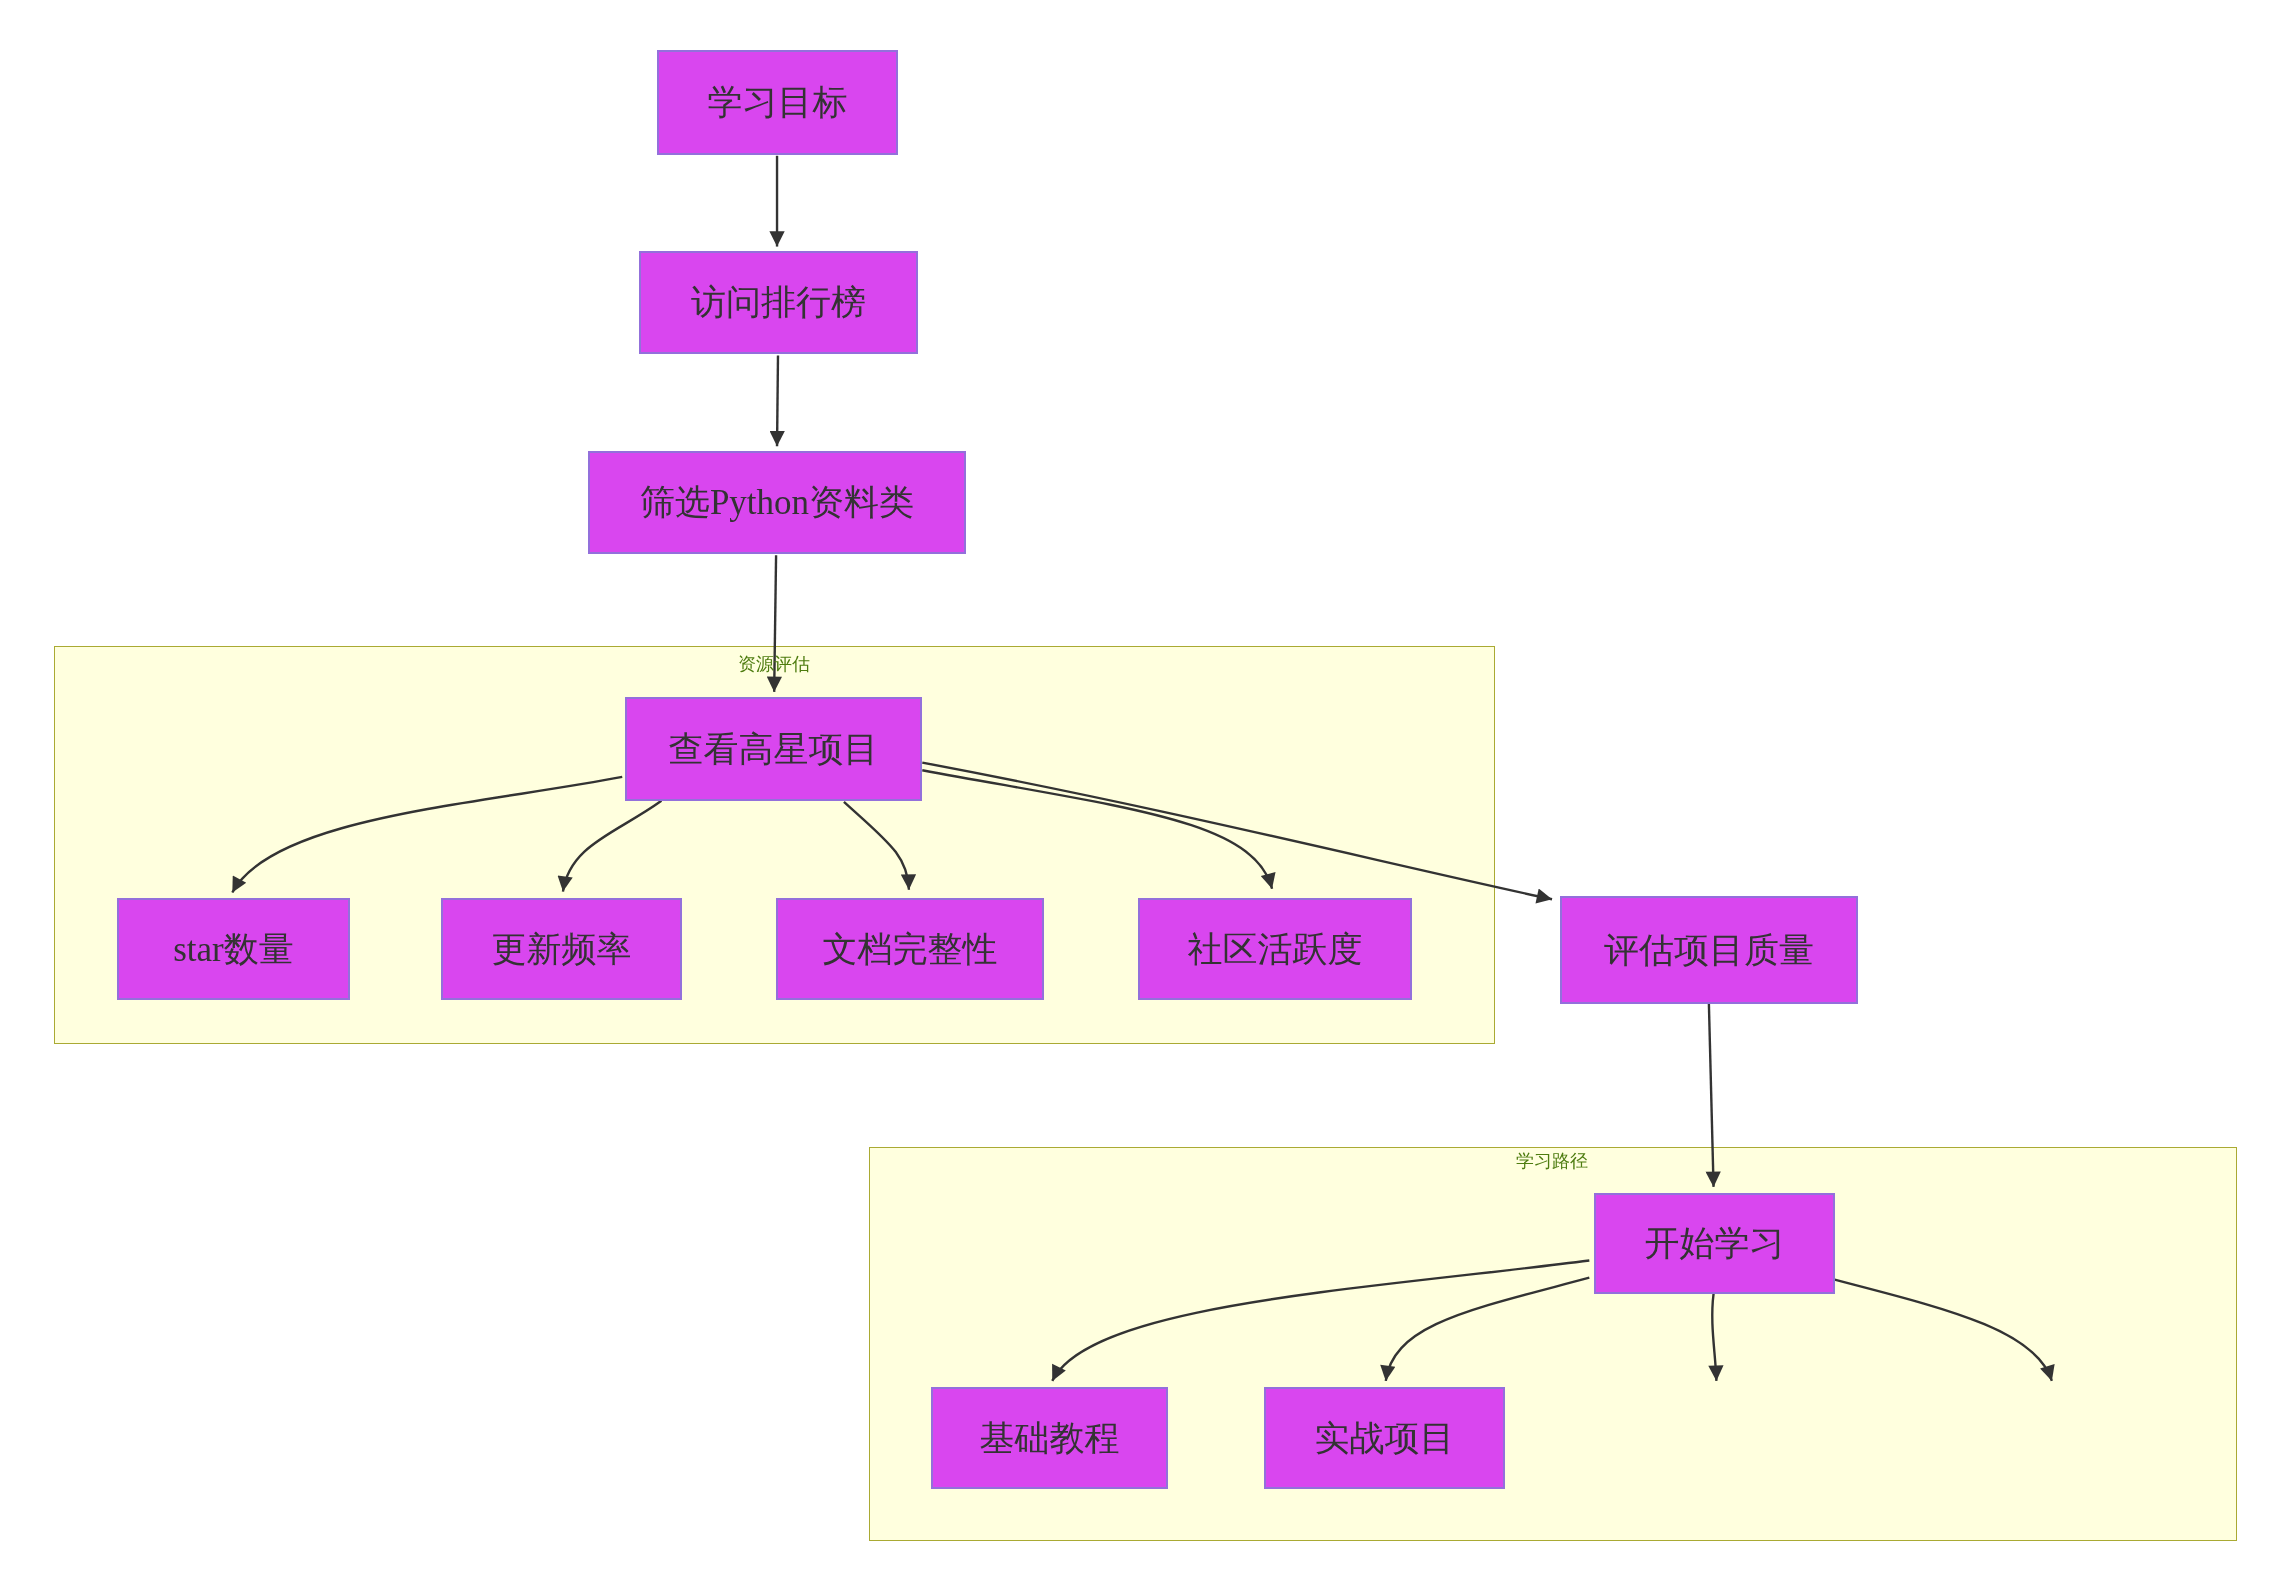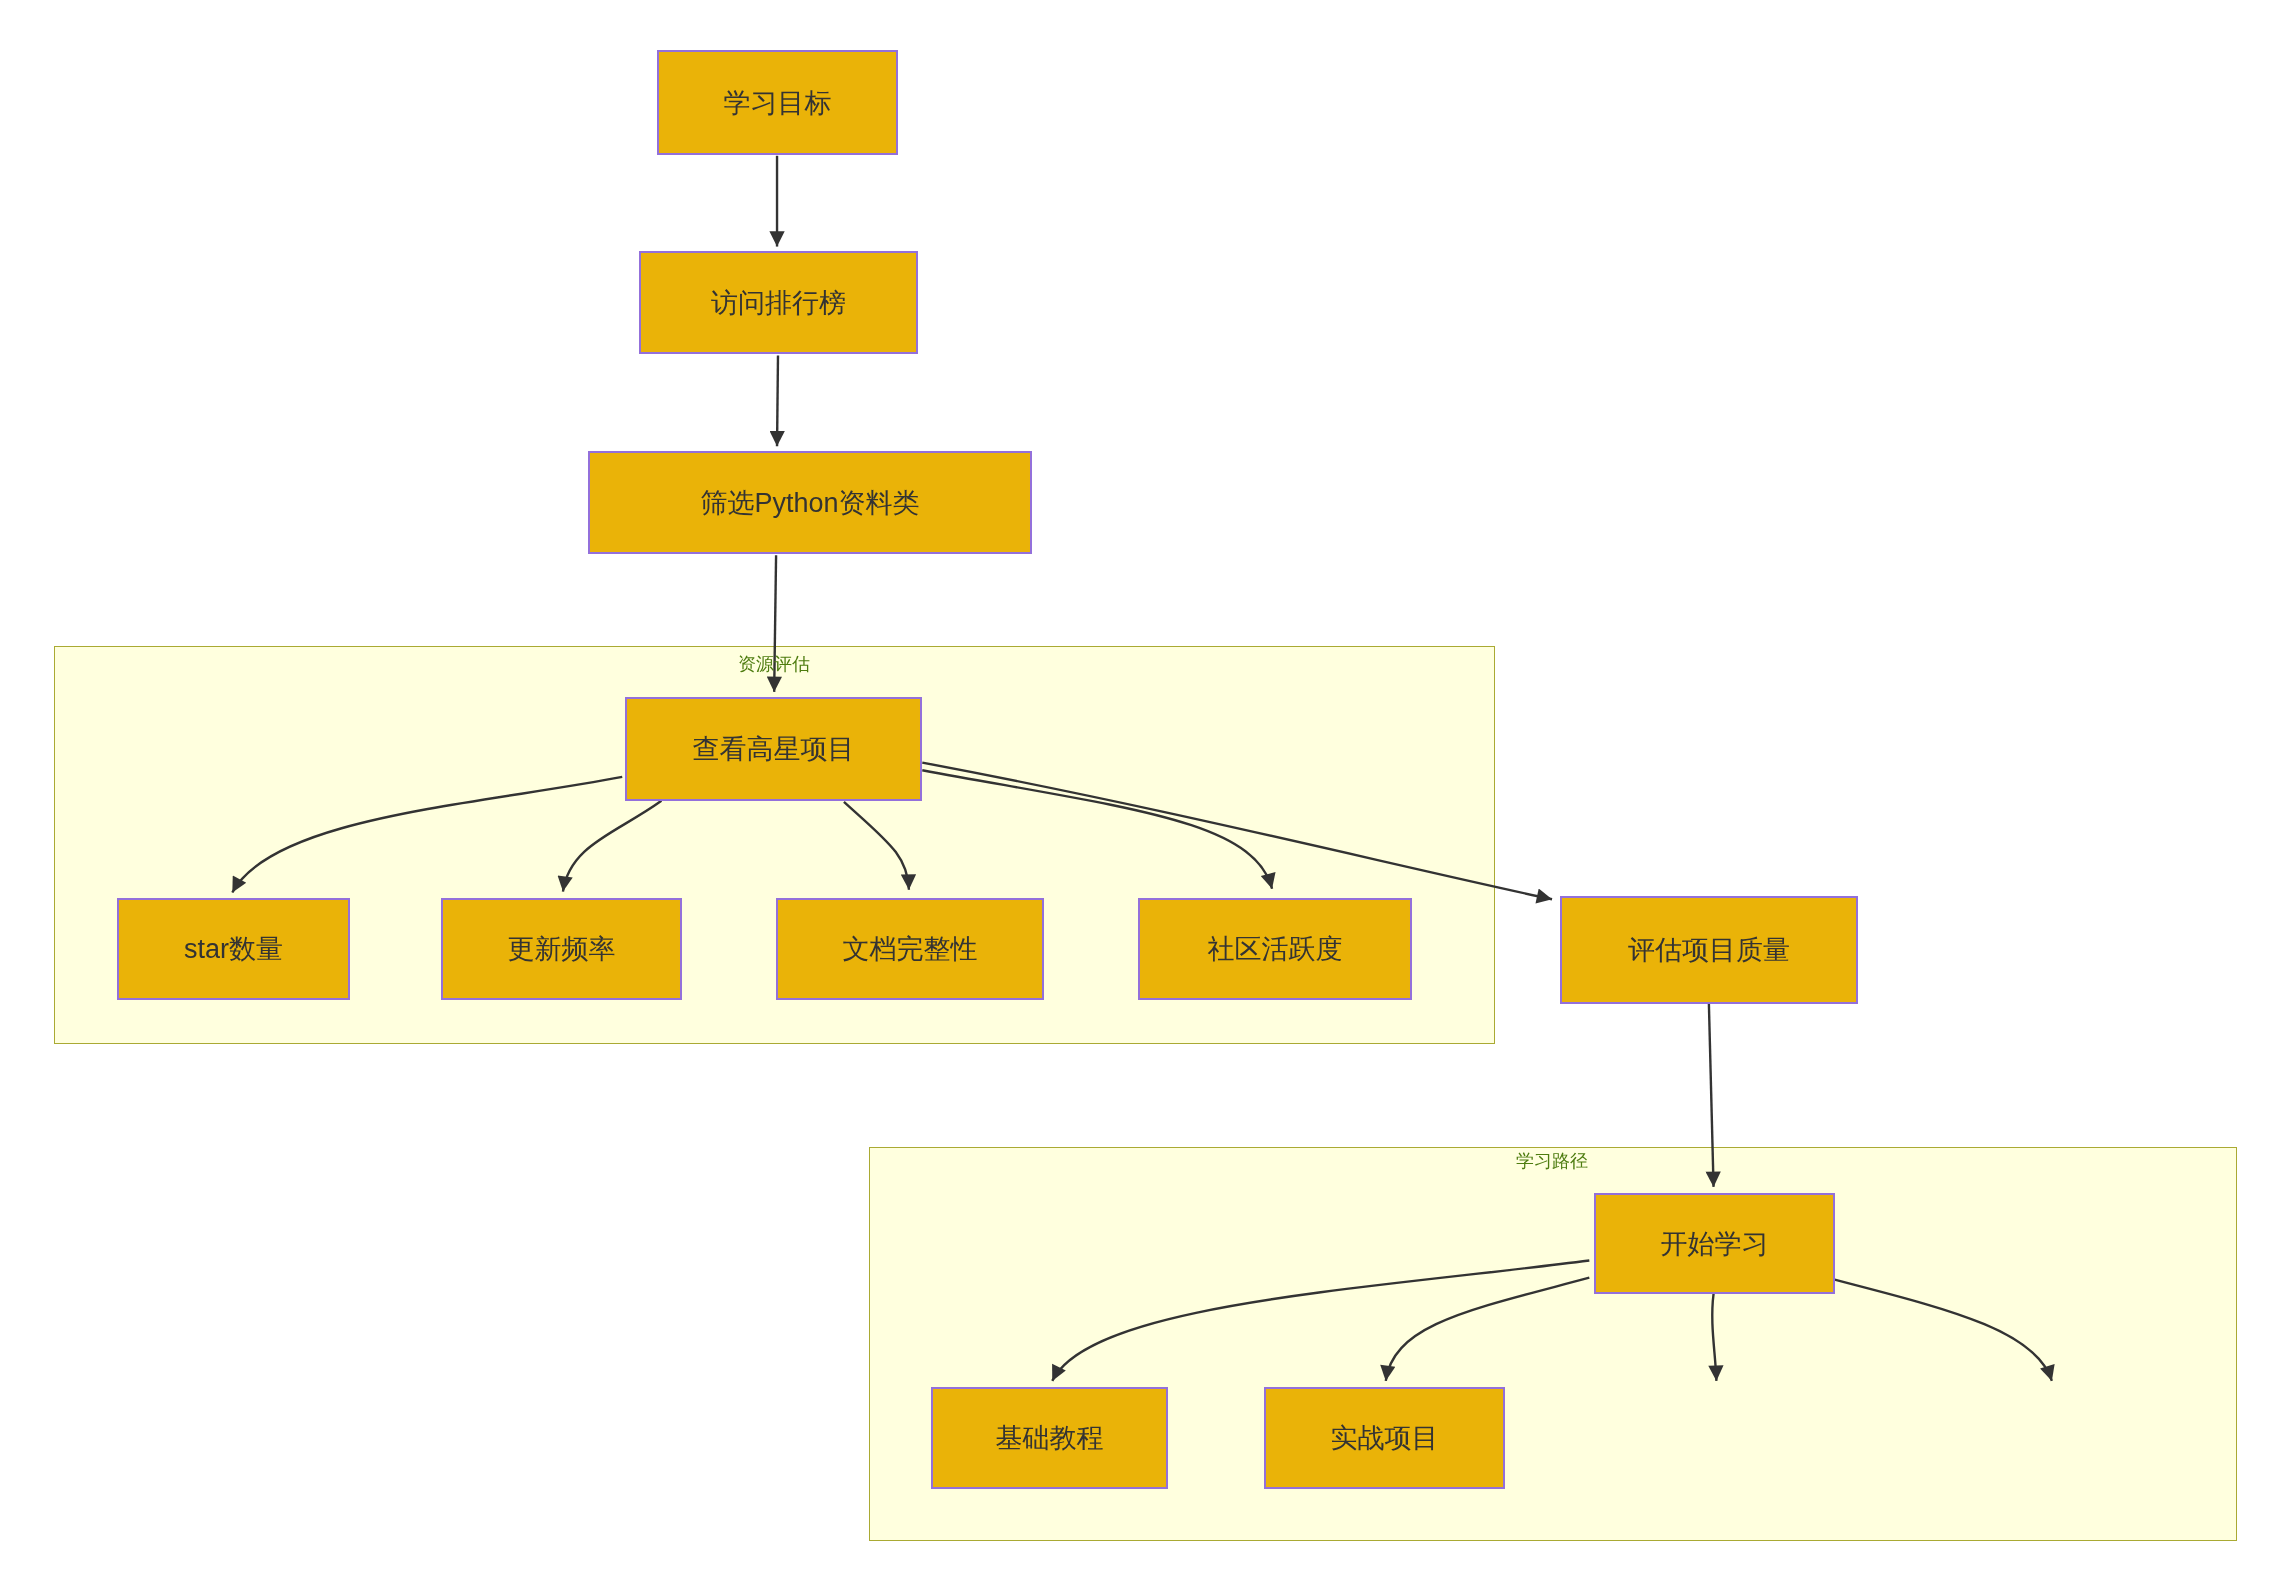--- a/index.html
+++ b/index.html
@@ -24,30 +24,31 @@
     white-space:nowrap;
     z-index:3;
   }
   .edges{
     position:absolute;
     left:0;top:0;
     z-index:2;
   }
   .node{
     position:absolute;
-    background:#eab308;
+    background:#d946ef;
     border:2.9px solid #9370DB;
     box-sizing:border-box;
     display:flex;
     align-items:center;
     justify-content:center;
     color:#333333;
-    font-size:27px;
+    font-size:35px;
     white-space:nowrap;
     z-index:4;
+    font-family:Liberation Serif, serif;
   }
   .edge{
     fill:none;
     stroke:#333333;
     stroke-width:2.5px;
   }
 </style>
 </head>
 <body>
 
@@ -75,21 +76,21 @@
     <path class="edge" d="M1663,1337 C1540,1370 1458,1385 1450,1445" marker-end="url(#arrow)"></path>
     <path class="edge" d="M1793,1354 C1789,1385 1795,1415 1796,1445" marker-end="url(#arrow)"></path>
     <path class="edge" d="M1912,1337 C2030,1368 2130,1390 2147,1445" marker-end="url(#arrow)"></path>
   </svg>
 
   <div class="cluster-label" style="left:774px;top:652px">资源评估</div>
   <div class="cluster-label" style="left:1552px;top:1149px">学习路径</div>
 
   <div class="node" style="left:657px;top:50px;width:241px;height:105px">学习目标</div>
   <div class="node" style="left:639px;top:251px;width:279px;height:103px">访问排行榜</div>
-  <div class="node" style="left:588px;top:451px;width:444px;height:103px">筛选Python资料类</div>
+  <div class="node" style="left:588px;top:451px;width:378px;height:103px">筛选Python资料类</div>
   <div class="node" style="left:625px;top:697px;width:297px;height:104px">查看高星项目</div>
   <div class="node" style="left:117px;top:898px;width:233px;height:102px">star数量</div>
   <div class="node" style="left:441px;top:898px;width:241px;height:102px">更新频率</div>
   <div class="node" style="left:776px;top:898px;width:268px;height:102px">文档完整性</div>
   <div class="node" style="left:1138px;top:898px;width:274px;height:102px">社区活跃度</div>
   <div class="node" style="left:1560px;top:896px;width:298px;height:108px">评估项目质量</div>
   <div class="node" style="left:1594px;top:1193px;width:241px;height:101px">开始学习</div>
   <div class="node" style="left:1264px;top:1387px;width:241px;height:102px">实战项目</div>
   <div class="node" style="left:931px;top:1387px;width:237px;height:102px">基础教程</div>
 

